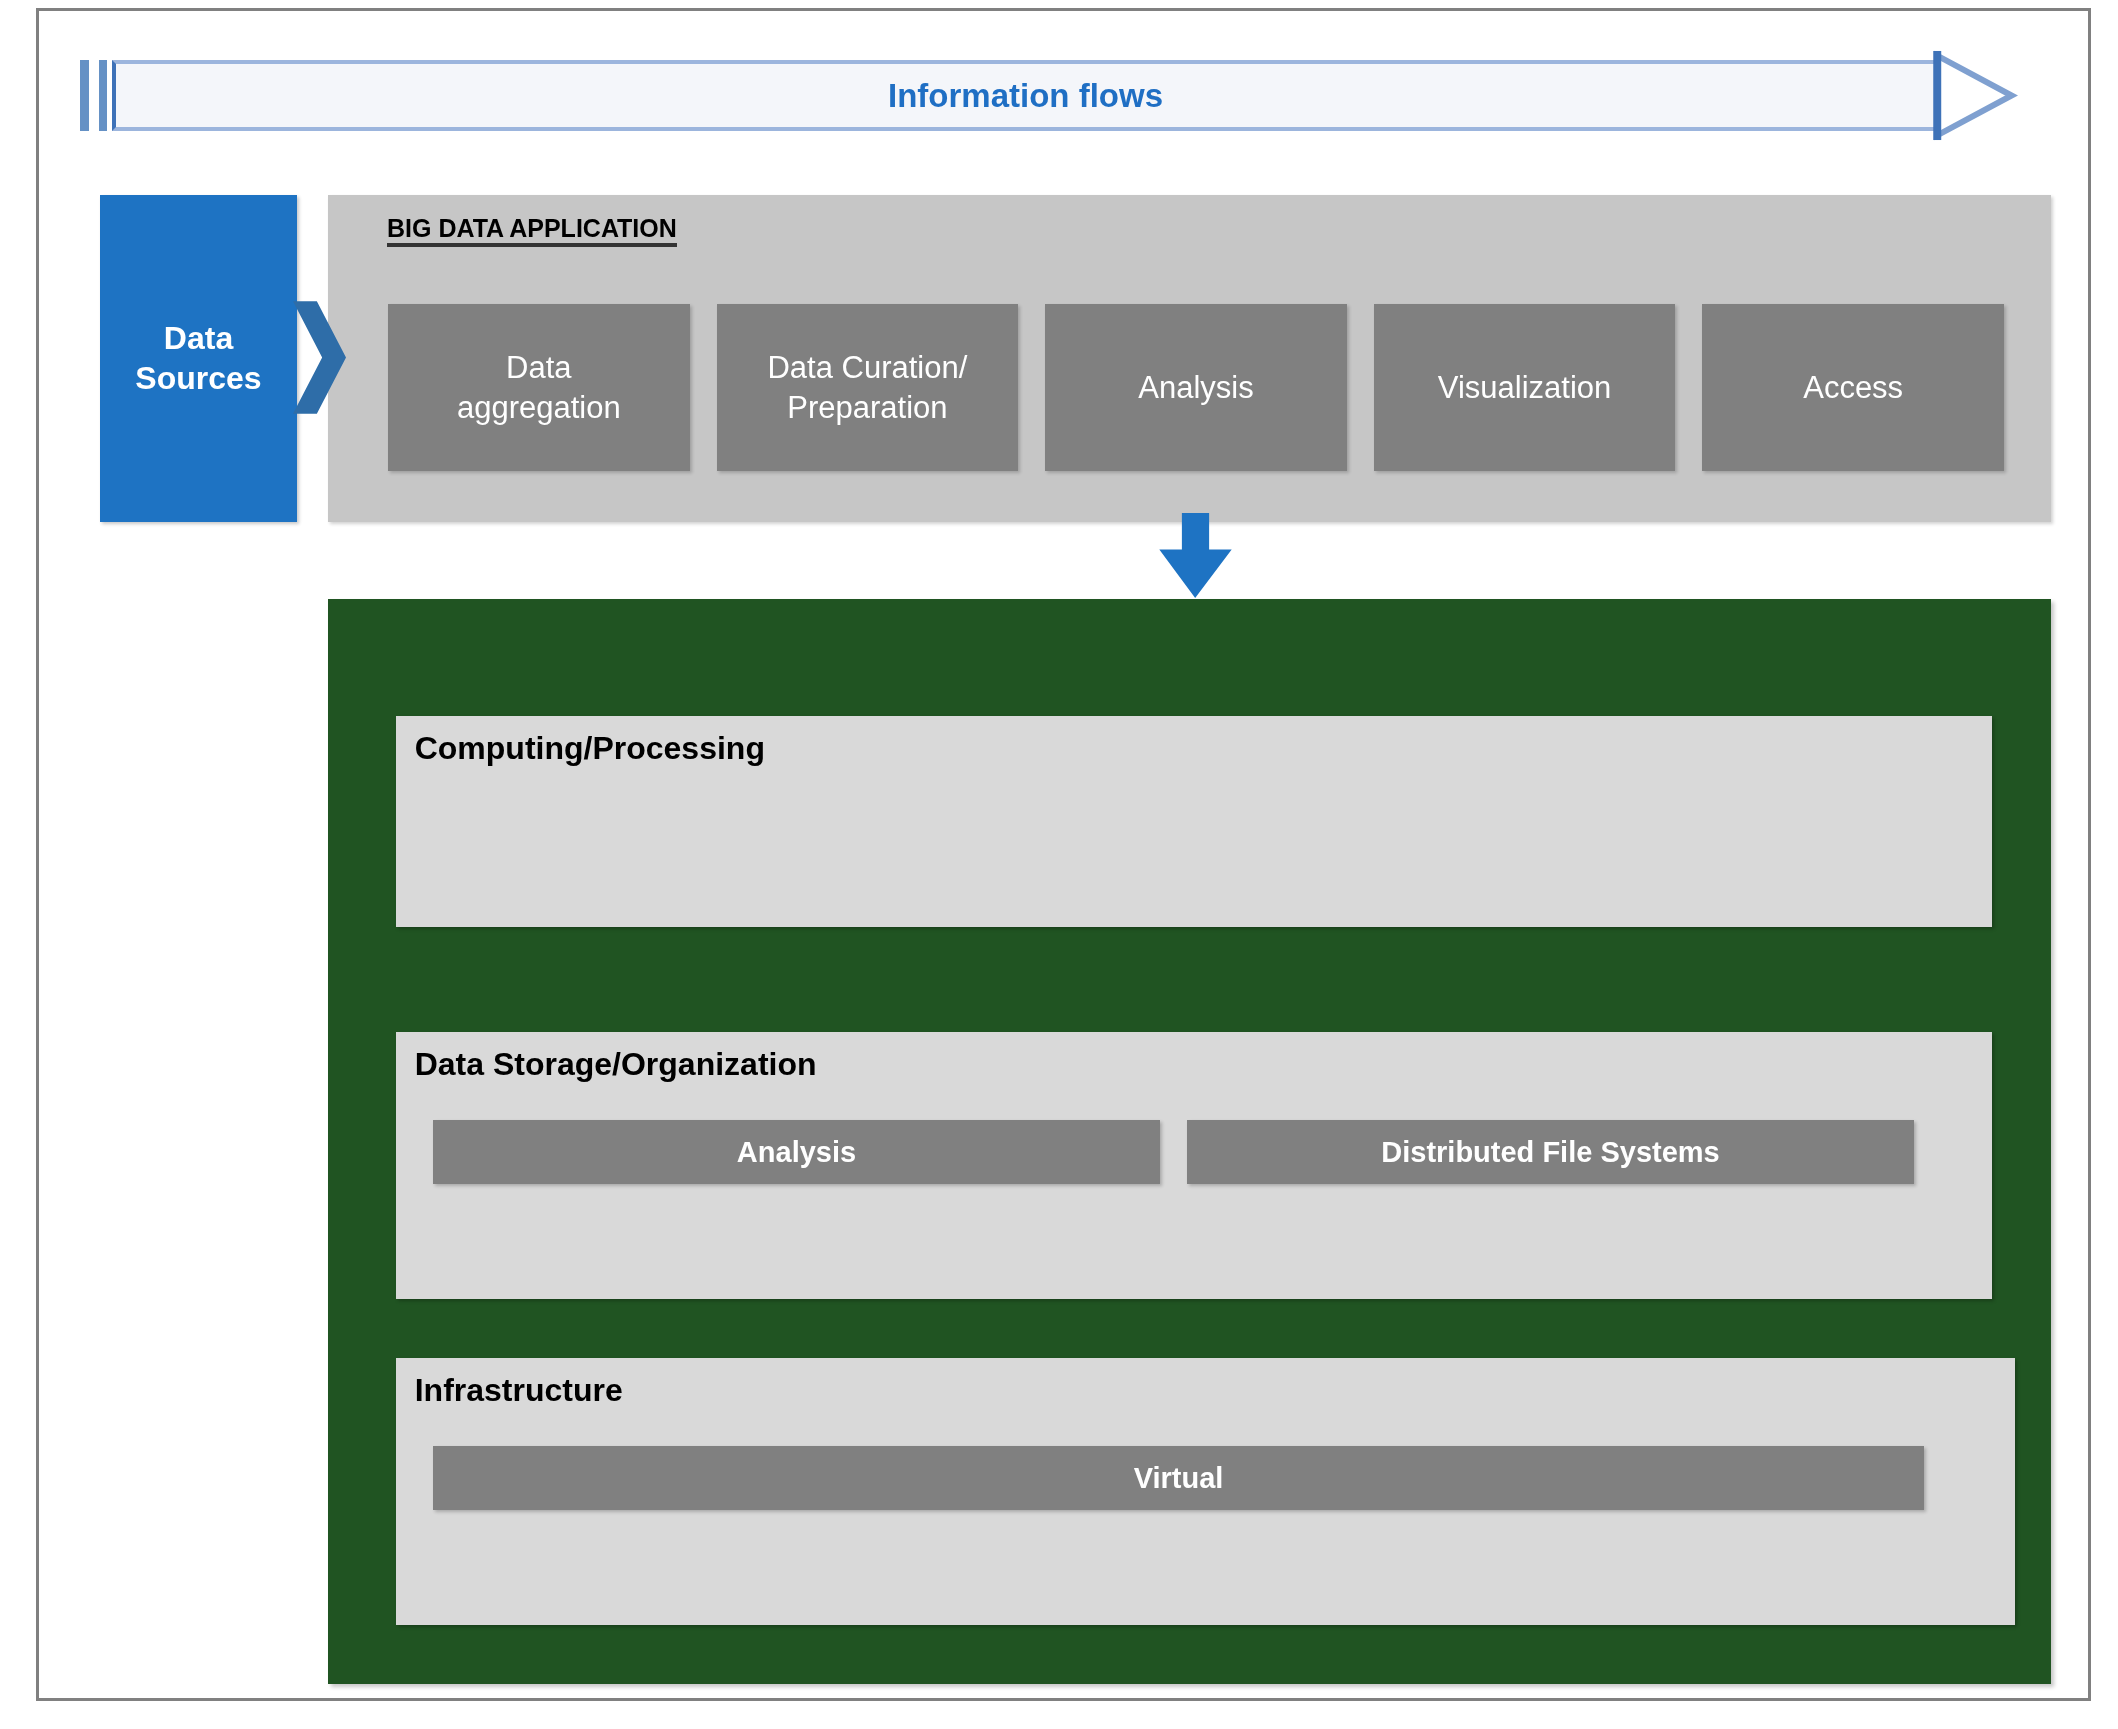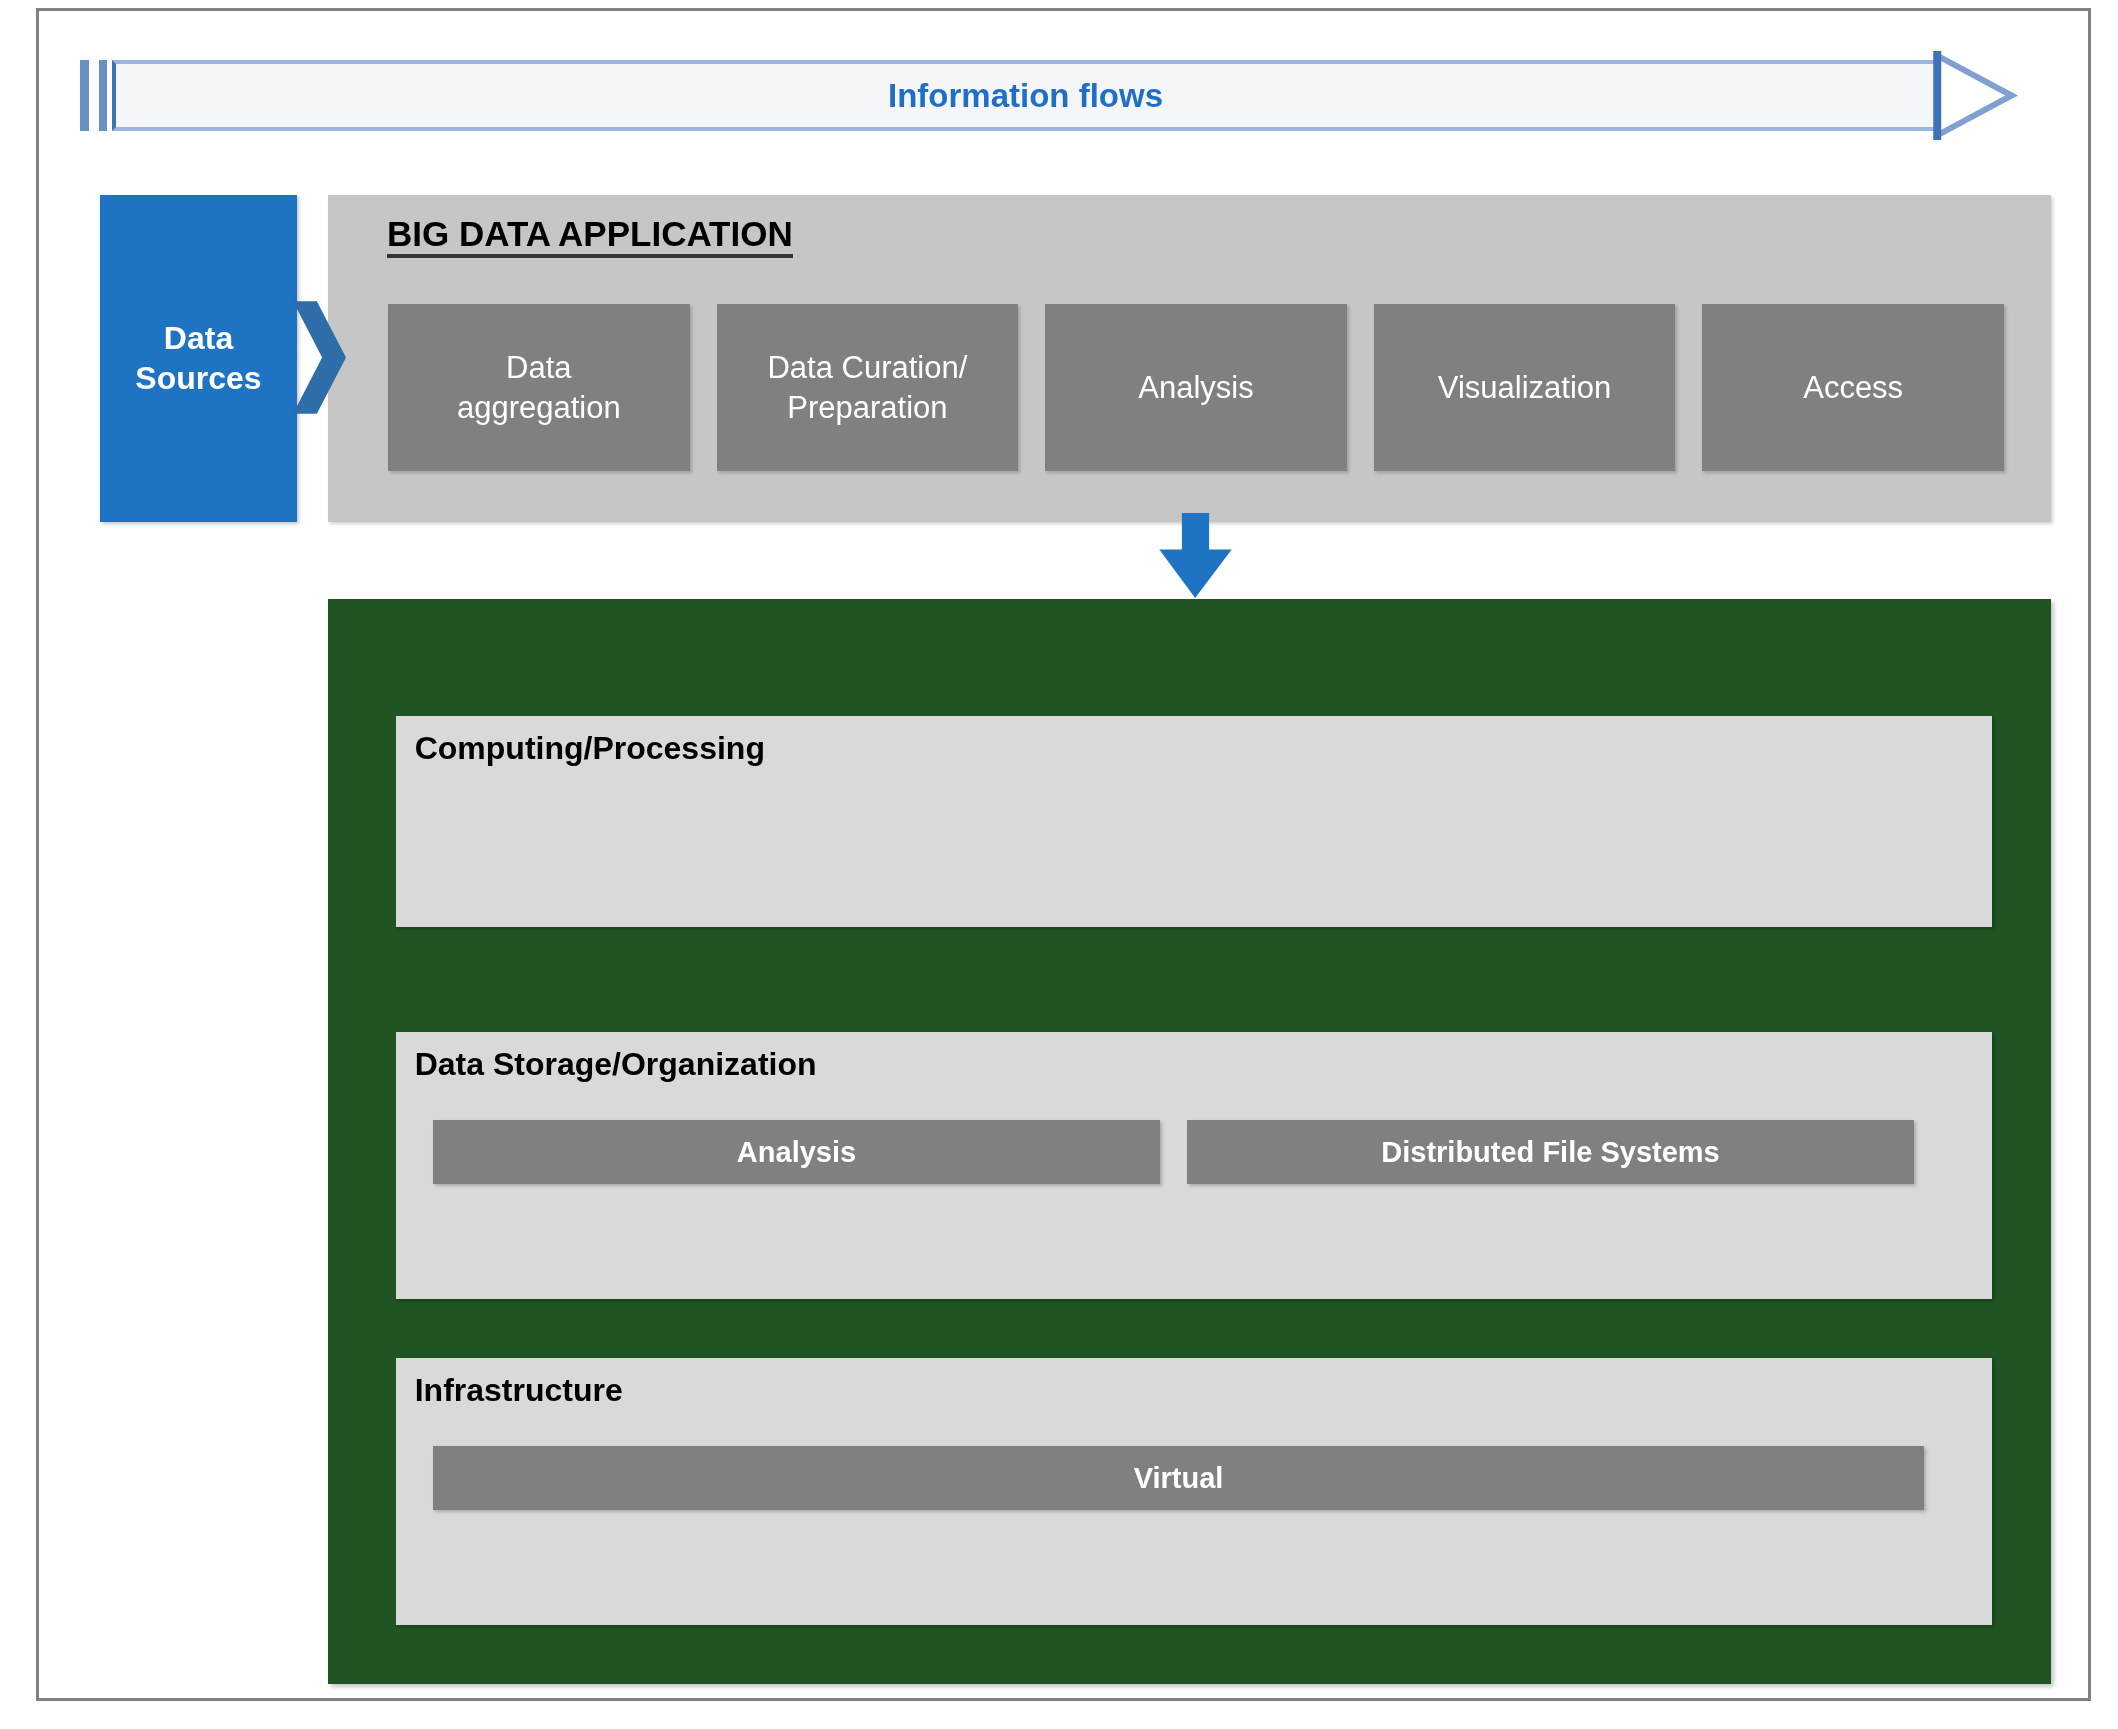--- a/index.html
+++ b/index.html
@@ -120,21 +120,21 @@
     width: 1723px;
     height: 327px;
     background: #C6C6C6;
     box-shadow: 2px 2px 3.3px rgba(0,0,0,.18);
   }
   .bda-title {
     position: absolute;
     left: 59px;
     top: 18.7px;
     color: #000000;
-    font-size: 35px;
+    font-size: 25px;
     font-weight: bold;
     border-bottom: 4.7px solid #333333;
     padding-bottom: 1.3px;
     line-height: 1.12;
   }
   .bda-boxes {
     position: absolute;
     left: 60px;
     top: 109px;
     right: 47px;
@@ -191,21 +191,21 @@
 
   .layer {
     position: absolute;
     left: 68px;
     width: 1596px;
     background: #D9D9D9;
     box-shadow: 2px 2px 3.3px rgba(0,0,0,.25);
   }
   .layer.l1 { top: 117px;  height: 211px; }
   .layer.l2 { top: 433px;  height: 267px; }
-  .layer.l3 { top: 759px; height: 267px; }
+  .layer.l3 { top: 759px; height: 267px; padding-left: 23px; }
 
   .layer-title {
     position: absolute;
     left: 18.7px;
     top: 14.7px;
     color: #000000;
     font-size: 32px;
     font-weight: bold;
     line-height: 1.1;
   }

